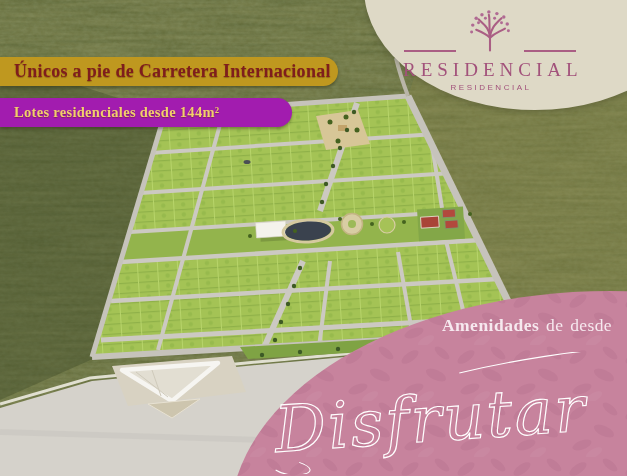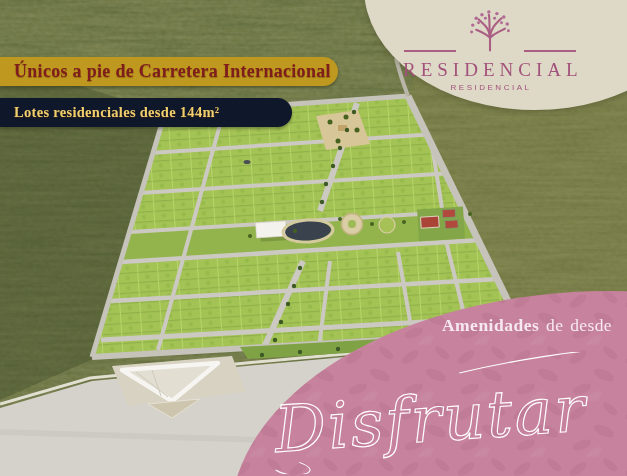--- a/index.html
+++ b/index.html
@@ -10,21 +10,21 @@
   .scene{position:absolute;left:0;top:0;}
   
   .banner{
     position:absolute;left:0;display:flex;align-items:center;
     padding:0 20px 0 14px;border-radius:0 16px 16px 0;
     font-family:"Liberation Serif",serif;font-weight:bold;
     white-space:nowrap;box-shadow:0 2px 3px rgba(30,30,10,.35);
   }
   .banner-1{top:57px;height:29px;width:304px;background:#bf981f;color:#7f1d1d;
     font-size:18px;letter-spacing:.3px;text-shadow:0 1px 1px rgba(90,60,0,.45);}
-  .banner-2{top:98px;height:29px;width:258px;background:#0f172a;color:#f1cf6d;
+  .banner-2{top:98px;height:29px;width:258px;background:#a21caf;color:#f1cf6d;
     font-size:14.5px;letter-spacing:.3px;text-shadow:0 1px 1px rgba(90,40,0,.45);}
   
   .logo-card{
     position:absolute;left:364px;top:-134px;width:342px;height:244px;
     border-radius:50%;background:#ded9c6;box-shadow:0 2px 6px rgba(40,40,20,.25);
   }
   .logo-box{position:absolute;left:398px;top:8px;width:184px;text-align:center;color:#a2527b;}
   .logo-tree{display:block;margin:0 auto;}
   .logo-rule{position:absolute;top:42px;width:52px;height:1.5px;background:#aa5e84;}
   .rule-left{left:6px;}  .rule-right{right:6px;}

